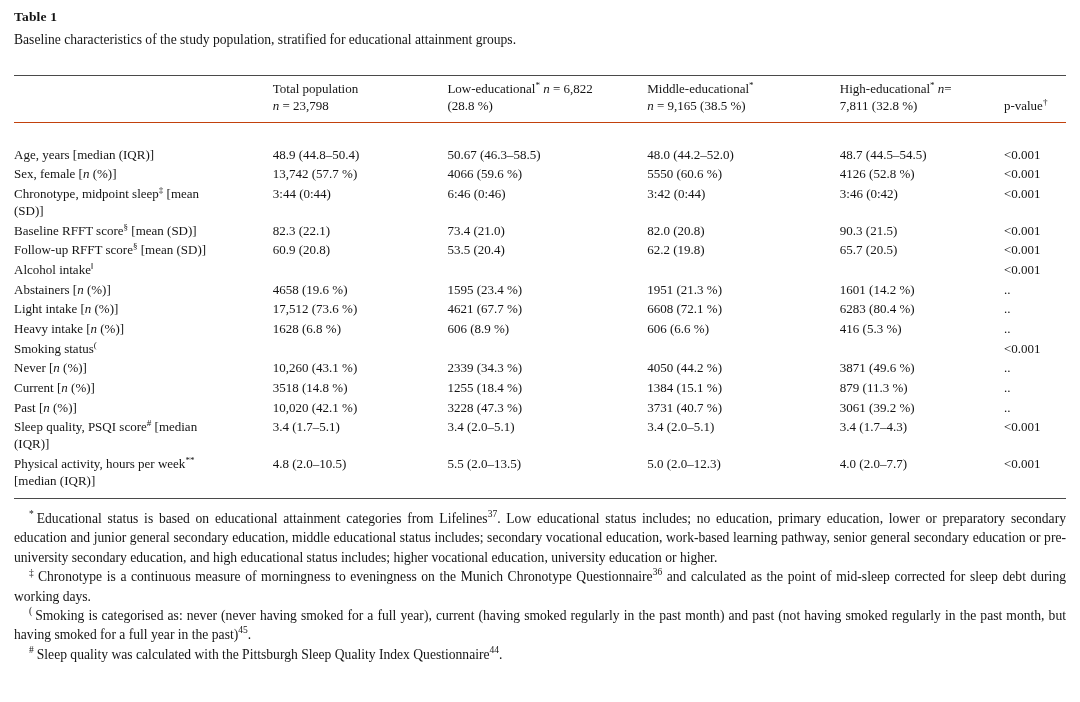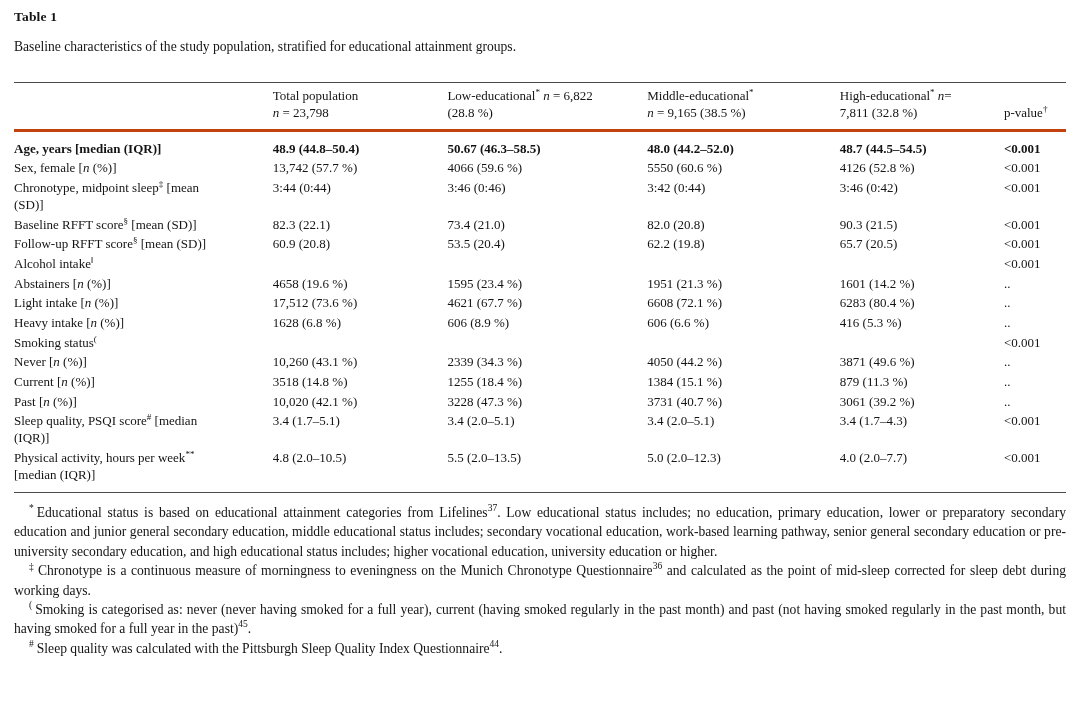--- a/index.html
+++ b/index.html
@@ -6,42 +6,42 @@
   html, body { background: #ffffff; }
   body {
     width: 1080px; height: 702px; overflow: hidden;
     color: #141414;
     font-family: "Liberation Serif", "DejaVu Serif", serif;
   }
   .page { padding: 9px 14px 0 14px; }
 
   .table-label {
     font-weight: bold; font-size: 13.5px; letter-spacing: 0.2px;
-    margin-bottom: 14px;
+    margin-bottom: 7px;
     font-family: Liberation Serif, serif;
   }
   .caption { font-size: 13.6px; margin-bottom: 27px; }
 
   table {
     width: 100%; border-collapse: collapse; table-layout: fixed;
     font-size: 13px;
     border-top: 1px solid #4a4a4a;
     border-bottom: 1px solid #4a4a4a;
   }
   thead th {
     font-weight: normal; text-align: left; vertical-align: top;
     padding: 5px 8px 7px 0; line-height: 1.3;
   }
   thead th.pcol { vertical-align: bottom; }
-  thead tr { border-bottom: 3px solid #c2410c; }
+  thead tr { border-bottom: 1px solid #c2410c; }
   tbody td {
     text-align: left; vertical-align: top;
     padding: 1.4px 8px 1.4px 0; line-height: 1.3;
   }
-  tbody tr:first-child td { padding-top: 9px; font-weight: bold; }
+  tbody tr:first-child td { padding-top: 24px; }
   tbody tr:last-child td { padding-bottom: 8px; }
 
   sup { font-size: 70%; line-height: 0; vertical-align: super; }
 
   .footnotes { margin-top: 10px; font-size: 13.6px; }
   .footnote {
     text-align: justify; text-indent: 15px; line-height: 1.43;
   }
   .footnote sup.fmark { margin-right: 3px; }
 </style>
@@ -84,21 +84,21 @@
           <td>Sex, female [<i>n</i> (%)]</td>
           <td>13,742 (57.7 %)</td>
           <td>4066 (59.6 %)</td>
           <td>5550 (60.6 %)</td>
           <td>4126 (52.8 %)</td>
           <td>&lt;0.001</td>
         </tr>
         <tr>
           <td>Chronotype, midpoint sleep<sup>‡</sup> [mean<br>(SD)]</td>
           <td>3:44 (0:44)</td>
-          <td>3:46 (0:46)</td>
+          <td>6:46 (0:46)</td>
           <td>3:42 (0:44)</td>
           <td>3:46 (0:42)</td>
           <td>&lt;0.001</td>
         </tr>
         <tr>
           <td>Baseline RFFT score<sup>§</sup> [mean (SD)]</td>
           <td>82.3 (22.1)</td>
           <td>73.4 (21.0)</td>
           <td>82.0 (20.8)</td>
           <td>90.3 (21.5)</td>

